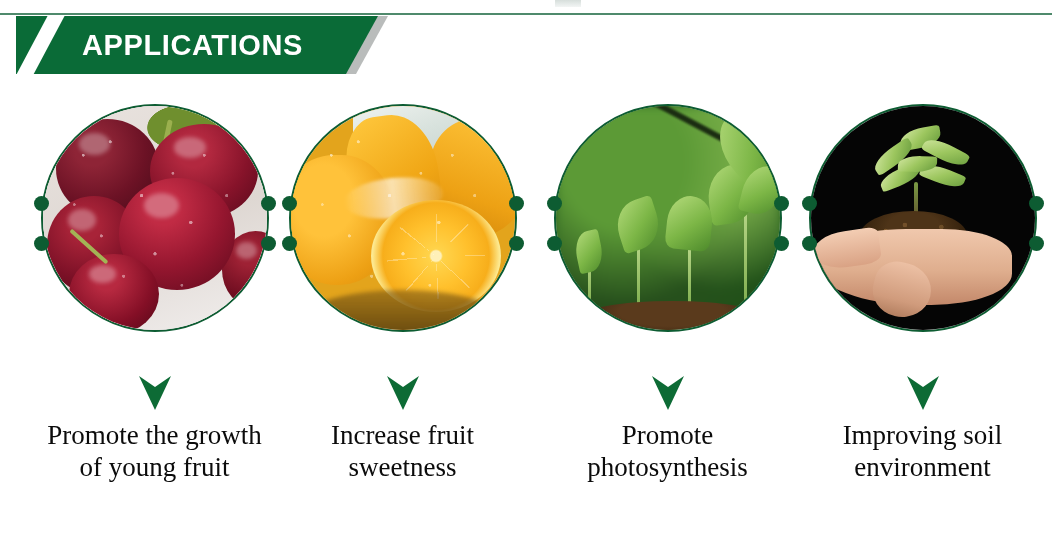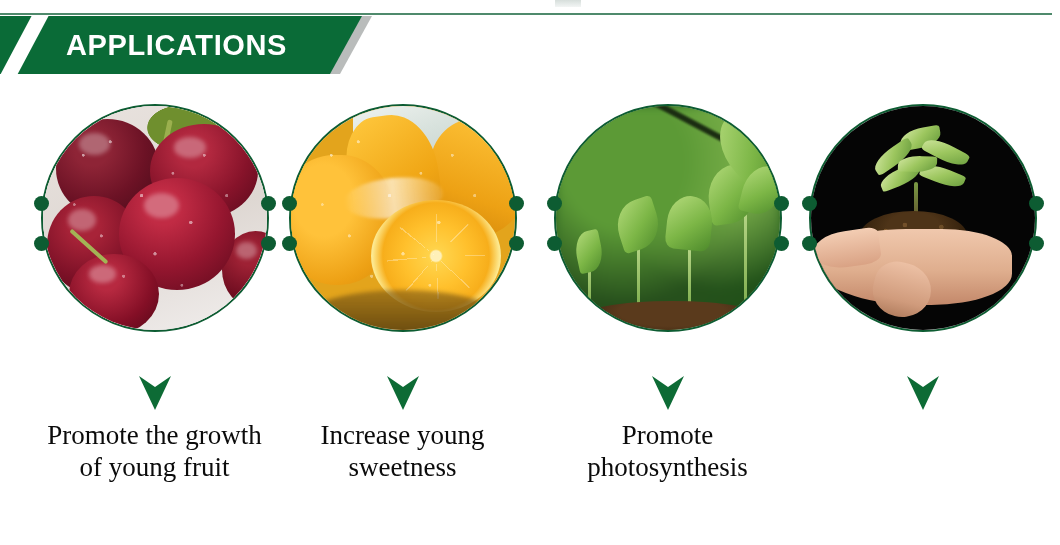--- a/index.html
+++ b/index.html
@@ -30,21 +30,21 @@
     top: 0;
     width: 26px;
     height: 7px;
     background: linear-gradient(180deg, #c9d3cf 0%, #eef2f1 100%);
     opacity: .75;
   }
 
   
   .banner-wrap {
     position: absolute;
-    left: 0;
+    left: 16px;
     top: 16px;
     width: 400px;
     height: 58px;
   }
   .banner-shadow {
     position: absolute;
     left: 0;
     top: 0;
     width: 372px;
     height: 58px;
@@ -446,21 +446,21 @@
       <div class="dot tl"></div>
       <div class="dot bl"></div>
       <div class="dot tr"></div>
       <div class="dot br"></div>
     </div>
     <div class="arrow">
       <svg width="32" height="34" viewBox="0 0 32 34" xmlns="http://www.w3.org/2000/svg">
         <path d="M0 0 L16 11 L32 0 L16 34 Z" fill="#0d6b35"></path>
       </svg>
     </div>
-    <div class="caption">Increase young
+    <div class="caption">Increase fruit
 sweetness</div>
   </div>
 
   <div class="col col-2">
     <div class="circle-wrap">
       <div class="circle">
         <div class="art art-seed">
           <div class="bg"></div>
           <div class="branch"></div>
           <div class="sprout s4">
@@ -520,15 +520,17 @@
       <div class="dot tl"></div>
       <div class="dot bl"></div>
       <div class="dot tr"></div>
       <div class="dot br"></div>
     </div>
     <div class="arrow">
       <svg width="32" height="34" viewBox="0 0 32 34" xmlns="http://www.w3.org/2000/svg">
         <path d="M0 0 L16 11 L32 0 L16 34 Z" fill="#0d6b35"></path>
       </svg>
     </div>
+    <div class="caption">Improving soil
+environment</div>
   </div>
 
 </div>
 
 </body></html>

